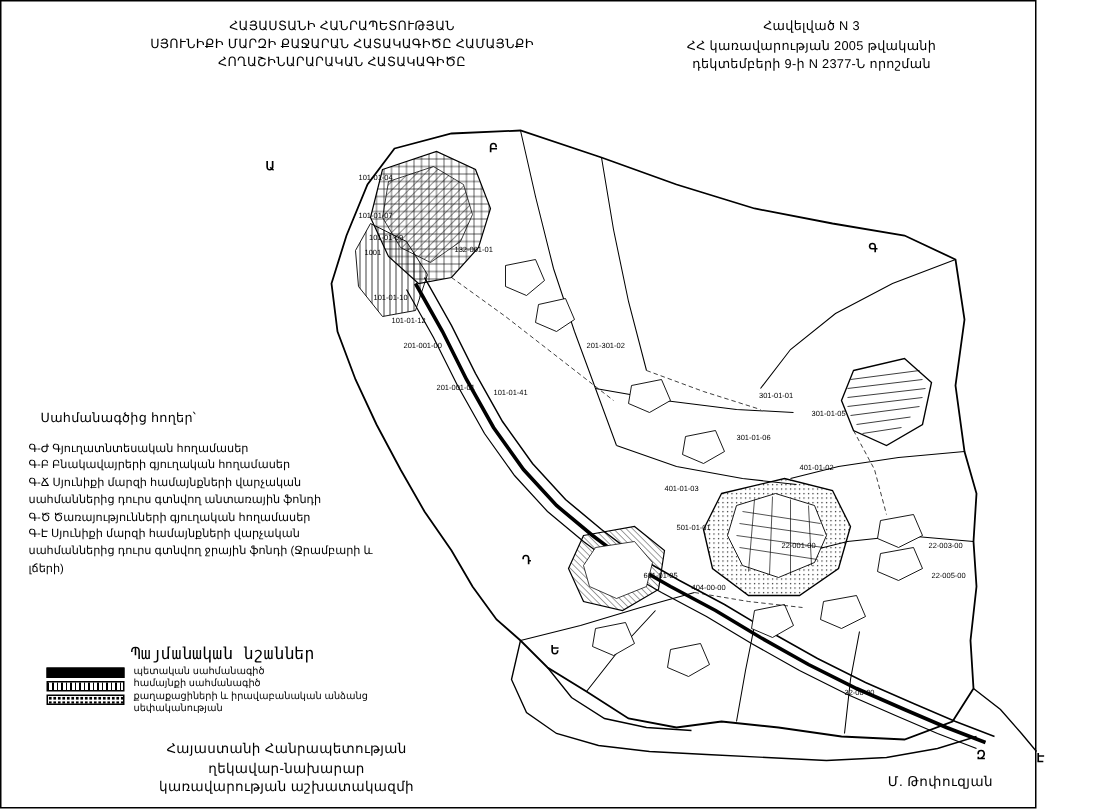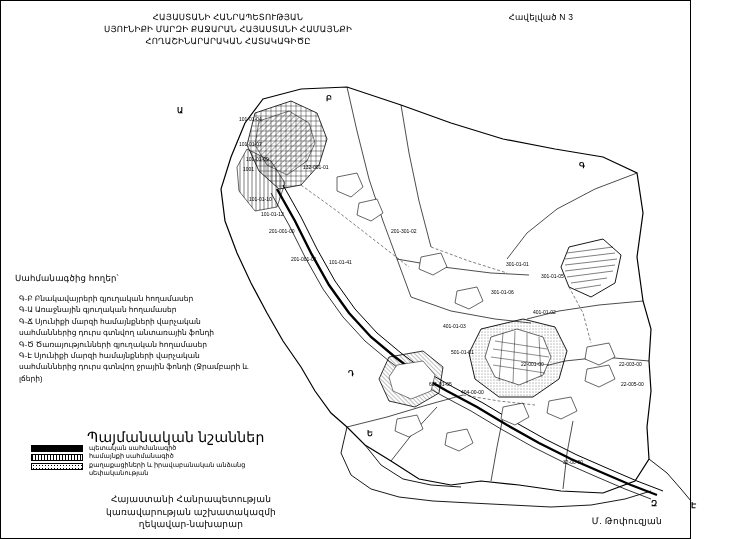--- a/index.html
+++ b/index.html
@@ -41,42 +41,43 @@
     text-align: center;
     font-size: 8.5px;
     line-height: 12px;
     letter-spacing: 0.2px;
   }
   .hdr-right .line1 { margin-bottom: 1px; }
 
   
   .legend-title {
     position: absolute;
-    left: 14px;
+    left: 26px;
     top: 272px;
     font-size: 8.5px;
     letter-spacing: 0.2px;
   }
   .legend-list {
     position: absolute;
     left: 18px;
     top: 292px;
     width: 240px;
     font-size: 7.5px;
     line-height: 11.4px;
   }
   .legend-list .item { white-space: nowrap; }
   .legend-list .item.wrap { white-space: normal; }
 
   .legend2-title {
     position: absolute;
     left: 86px;
     top: 428px;
-    font-size: 14px;
-    letter-spacing: 0.2px;
+    font-size: 11px;
+    letter-spacing: 0.2px;
+    font-family: Liberation Mono, monospace;
   }
   .swatches {
     position: absolute;
     left: 30px;
     top: 444px;
     width: 52px;
   }
   .sw {
     width: 52px;
     height: 7px;
@@ -143,53 +144,55 @@
     color: #000;
   }
 </style>
 </head>
 <body>
 
 <div id="page">
 
   <div class="hdr-left">
     <div>ՀԱՅԱՍՏԱՆԻ ՀԱՆՐԱՊԵՏՈՒԹՅԱՆ</div>
-    <div>ՍՅՈՒՆԻՔԻ ՄԱՐԶԻ ՔԱՋԱՐԱՆ ՀԱՅԱՍՏԱՆԻ ՀԱՄԱՅՆՔԻ</div>
+    <div>ՍՅՈՒՆԻՔԻ ՄԱՐԶԻ ՔԱՋԱՐԱՆ ՀԱՏԱԿԱԳԻԾԸ ՀԱՄԱՅՆՔԻ</div>
     <div>ՀՈՂԱՇԻՆԱՐԱՐԱԿԱՆ ՀԱՏԱԿԱԳԻԾԸ</div>
   </div>
 
   <div class="hdr-right">
     <div class="line1">Հավելված N 3</div>
+    <div>ՀՀ կառավարության 2005 թվականի</div>
+    <div>դեկտեմբերի 9-ի N 2377-Ն որոշման</div>
   </div>
 
   <div class="legend-title">Սահմանագծից հողեր՝</div>
   <div class="legend-list">
+    <div class="item">Գ-Ժ Գյուղատնտեսական հողամասեր</div>
     <div class="item">Գ-Բ Բնակավայրերի գյուղական հողամասեր</div>
-    <div class="item">Գ-Ա Առաջնային գյուղական հողամասեր</div>
     <div class="item wrap">Գ-Ճ Սյունիքի մարզի համայնքների վարչական սահմաններից դուրս գտնվող անտառային ֆոնդի</div>
     <div class="item">Գ-Ծ Ծառայությունների գյուղական հողամասեր</div>
     <div class="item wrap">Գ-Է Սյունիքի մարզի համայնքների վարչական սահմաններից դուրս գտնվող ջրային ֆոնդի (Ջրամբարի և լճերի)</div>
   </div>
 
   <div class="legend2-title">Պայմանական նշաններ</div>
   <div class="swatches">
     <div class="sw solid"></div>
     <div class="sw hatch"></div>
     <div class="sw dots"></div>
   </div>
   <div class="swatch-labels">
     <div>պետական սահմանագիծ</div>
     <div>համայնքի սահմանագիծ</div>
     <div>քաղաքացիների և իրավաբանական անձանց սեփականության</div>
   </div>
 
   <div class="footer-title">
     <div>Հայաստանի Հանրապետության</div>
+    <div>ղեկավար-նախարար</div>
     <div>կառավարության աշխատակազմի</div>
-    <div>ղեկավար-նախարար</div>
   </div>
   <div class="signature">Մ. Թոփուզյան</div>
 
   <div id="map-area">
     <svg id="map-svg" width="585" height="460" viewBox="0 0 585 460">
       <defs>
         <pattern id="hatchA" width="4" height="4" patternUnits="userSpaceOnUse" patternTransform="rotate(45)">
           <line x1="0" y1="0" x2="0" y2="4" stroke="#000" stroke-width="0.6"></line>
         </pattern>
         <pattern id="hatchB" width="3" height="3" patternUnits="userSpaceOnUse" patternTransform="rotate(-45)">

